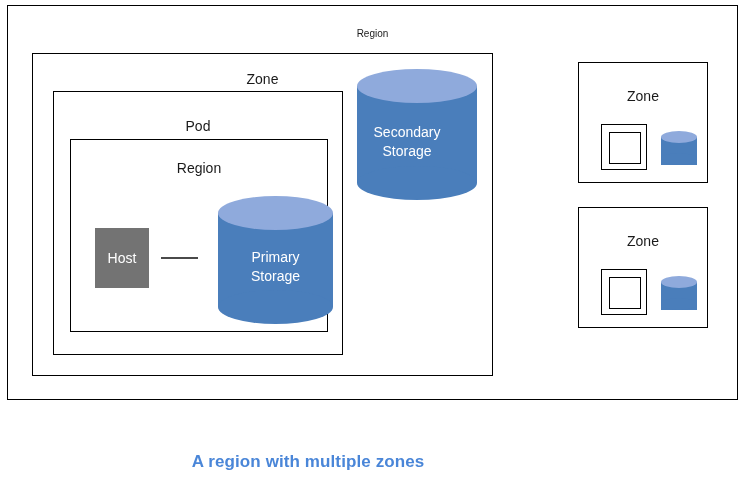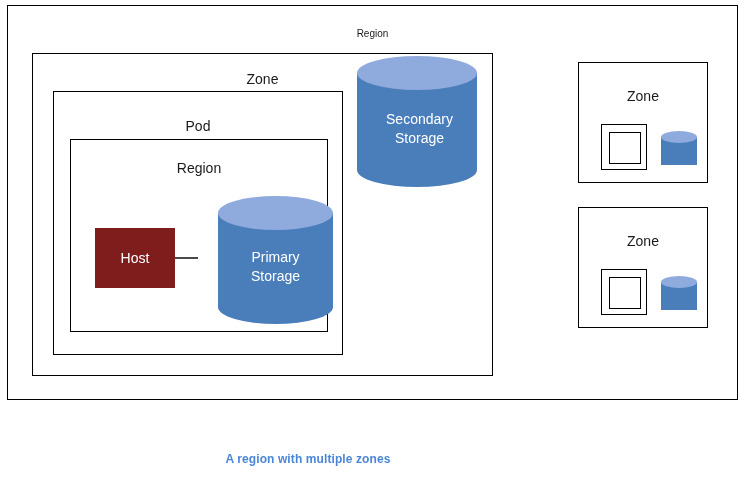--- a/index.html
+++ b/index.html
@@ -51,23 +51,23 @@
   #pod-label    { top: 26px; }
 
   #cluster-box  { left: 70px; top: 139px; width: 258px; height: 193px; }
   #cluster-label{ top: 20px; }
 
   
   #host-node {
     position: absolute;
     left: 95px;
     top: 228px;
-    width: 80px;
+    width: 54px;
     height: 60px;
-    background: #7f1d1d;
+    background: #737373;
     box-sizing: border-box;
   }
   #host-node .node-label {
     position: absolute;
     left: 0;
     top: 50%;
     transform: translateY(-50%);
     width: 100%;
     text-align: center;
     color: #ffffff;
@@ -123,21 +123,21 @@
   }
 
   
   #primary-storage { left: 193px; top: 196px; width: 115px; height: 128px; margin-left: 25px; }
   #primary-storage .cyl-top        { top: 0;    width: 115px; height: 34px; }
   #primary-storage .cyl-body       { top: 17px; width: 115px; height: 94px; }
   #primary-storage .cyl-bottom-shade { top: 94px; width: 115px; height: 34px; }
   #primary-storage .cyl-label      { top: 52px; }
 
   
-  #secondary-storage { left: 357px; top: 56px; width: 100px; height: 131px; padding-left: 25px; }
+  #secondary-storage { left: 357px; top: 69px; width: 100px; height: 131px; }
   #secondary-storage .cyl-top        { top: 0;    width: 120px; height: 34px; }
   #secondary-storage .cyl-body       { top: 17px; width: 120px; height: 97px; }
   #secondary-storage .cyl-bottom-shade { top: 97px; width: 120px; height: 34px; }
   #secondary-storage .cyl-label      { top: 54px; }
 
   
   .mini-zone {
     position: absolute;
     border: 1px solid #000000;
     box-sizing: border-box;
@@ -206,21 +206,21 @@
   }
 
   
   #caption {
     position: absolute;
     left: 0;
     top: 452px;
     width: 616px;
     text-align: center;
     color: #4a86d8;
-    font-size: 12px;
+    font-size: 17px;
     font-weight: bold;
     letter-spacing: 0.1px;
     font-family: "Liberation Sans", sans-serif;
   }
 </style>
 </head>
 <body>
 
 <div id="canvas">
 

